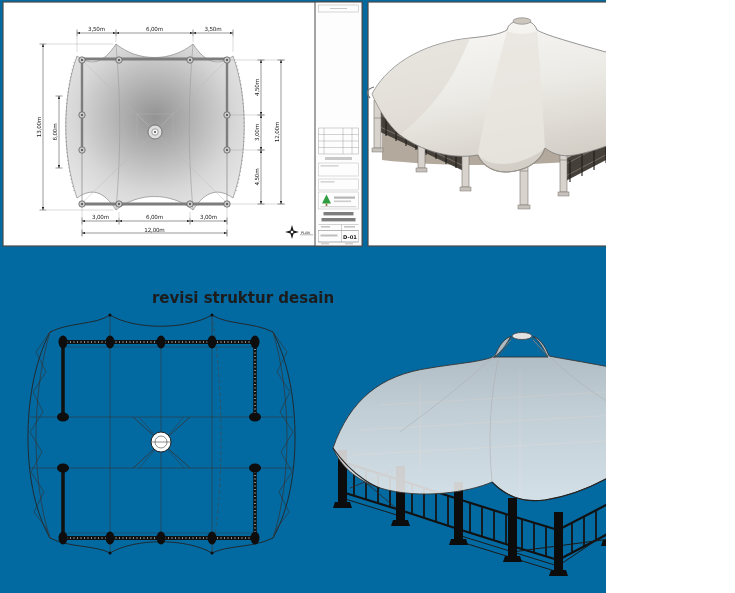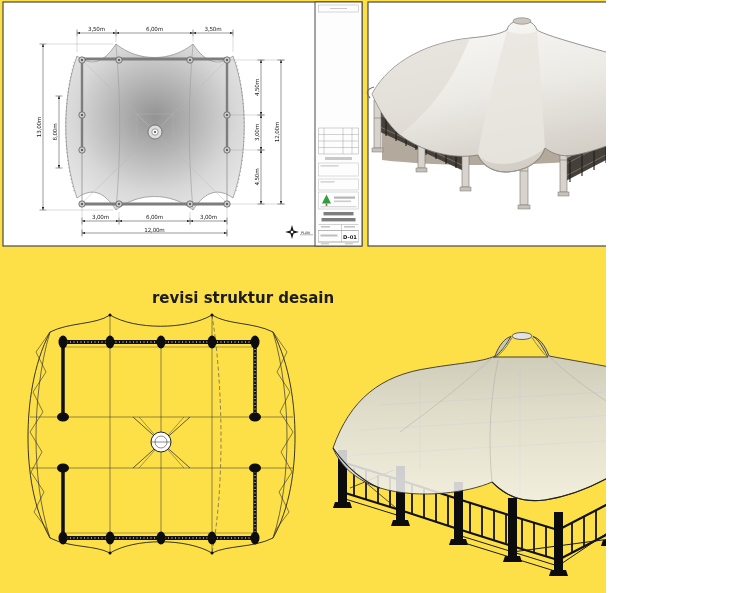--- a/index.html
+++ b/index.html
@@ -1,16 +1,16 @@
 <!DOCTYPE html>
 <html><head>
 <meta charset="utf-8">
 <style>
   html,body{margin:0;padding:0;background:#ffffff;}
-  .stage{position:relative;width:606px;height:593px;background:#fde047;overflow:hidden;
+  .stage{position:relative;width:606px;height:593px;background:#0369a1;overflow:hidden;
          font-family:"DejaVu Sans",sans-serif;}
   svg{display:block;}
   svg text{font-family:"DejaVu Sans",sans-serif;fill:#1c1c1c;}
   .dim{font-size:5.6px;letter-spacing:-0.2px;}
   .tiny{font-size:3.4px;}
   .sheetno{font-size:5.2px;font-weight:bold;}
   .revtitle{font-size:15px;font-weight:bold;}
 </style>
 </head>
 <body>

